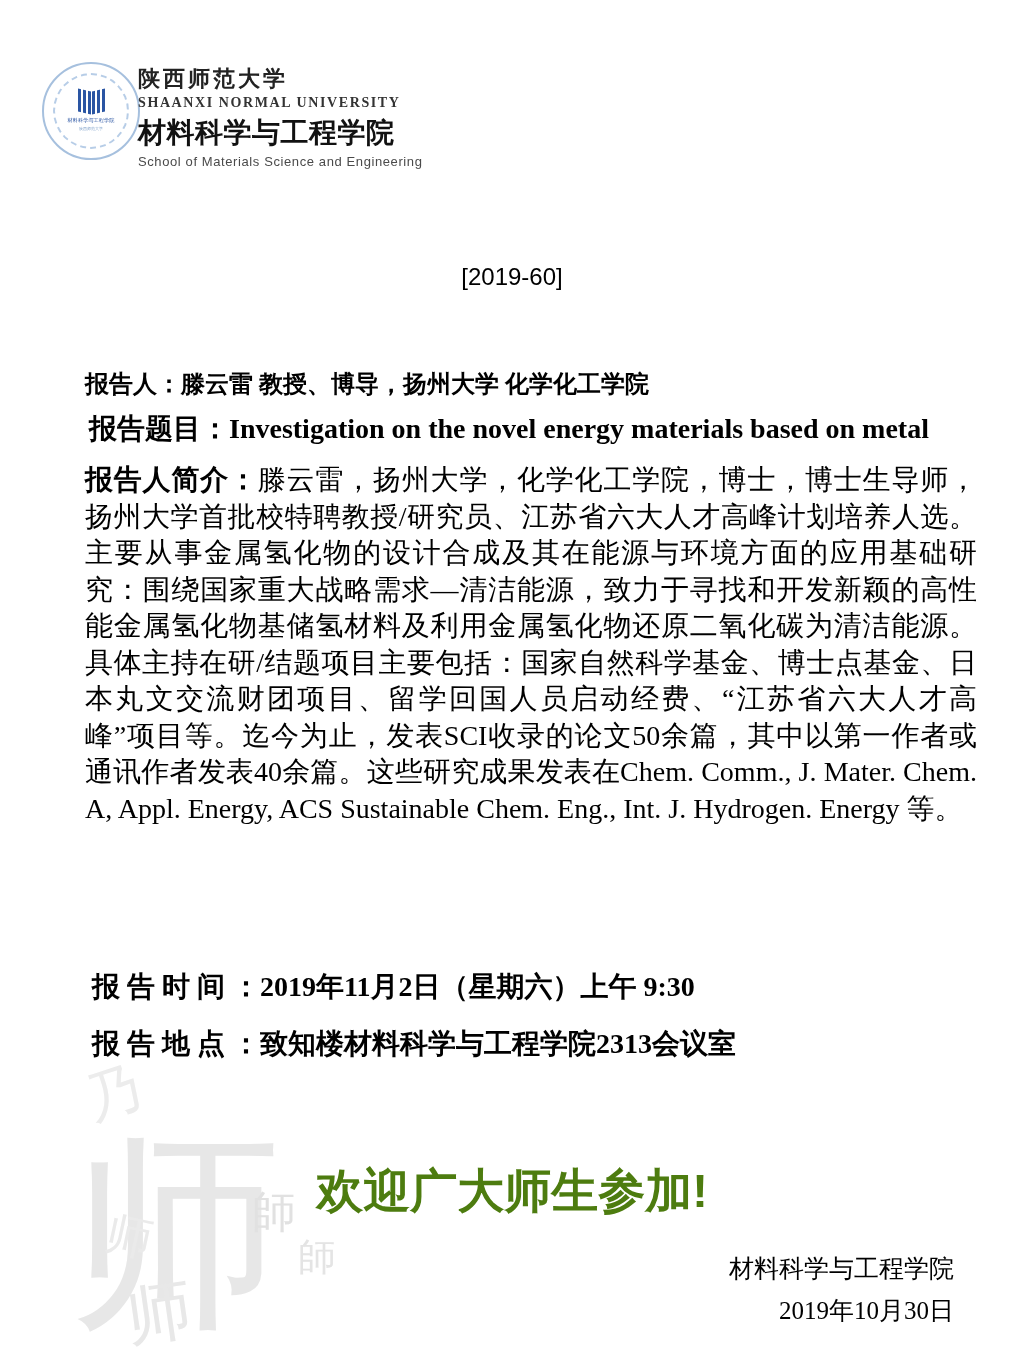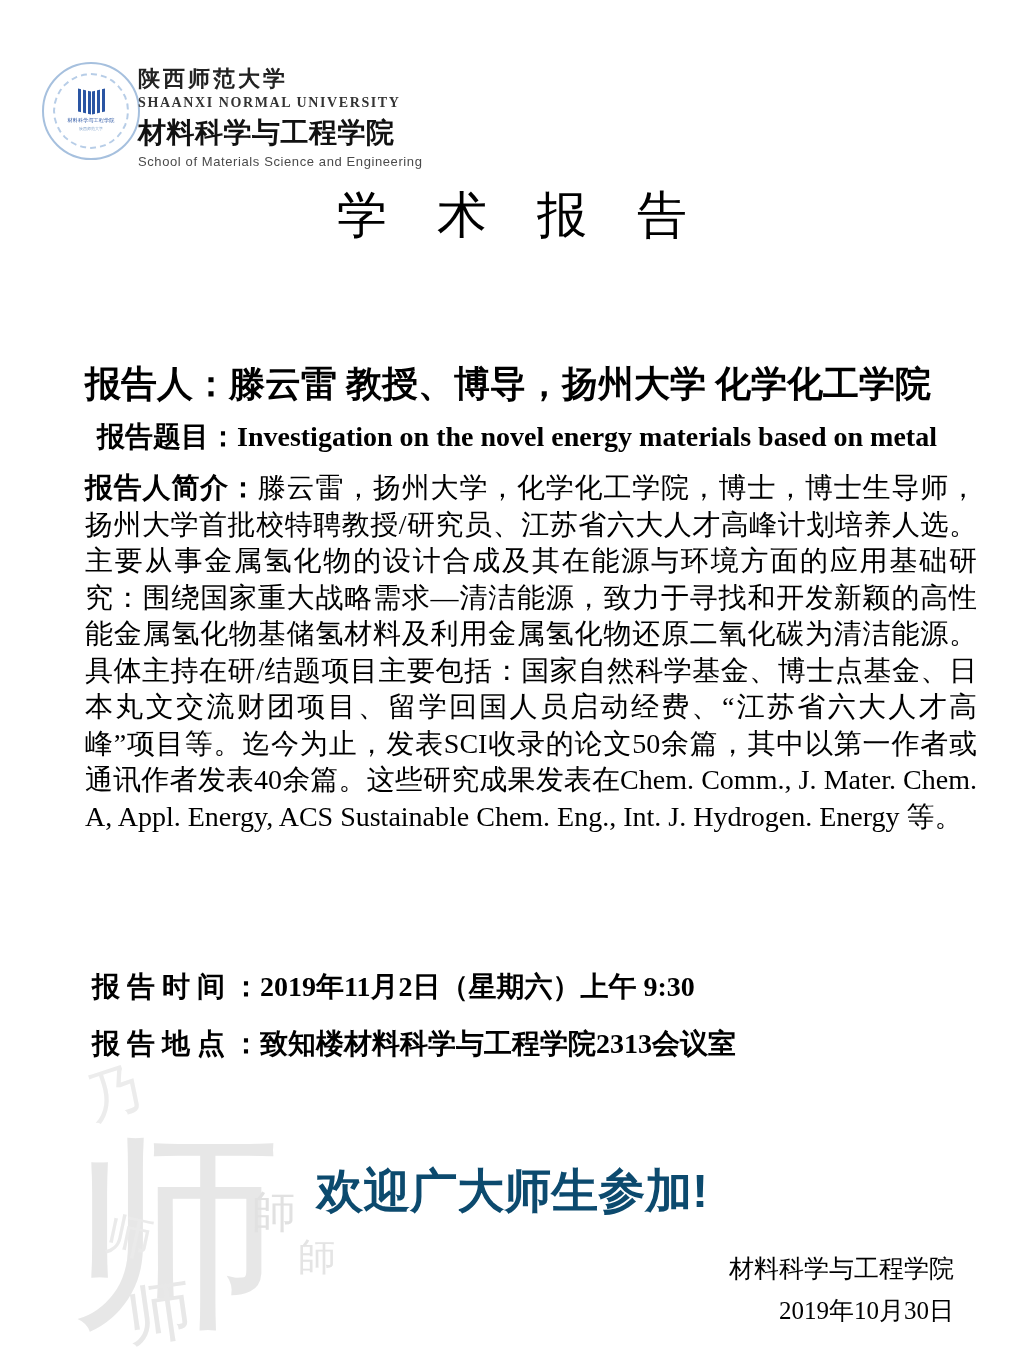--- a/index.html
+++ b/index.html
@@ -48,37 +48,37 @@
     color: #000; z-index: 2; margin: 0;
   }
   .doc-number {
     position: absolute; left: 0; top: 263px; width: 1024px;
     text-align: center; font-size: 24px; color: #000;
     font-family: "Liberation Sans", sans-serif; z-index: 2;
   }
 
   
   .content { position: absolute; left: 85px; top: 364px; width: 892px; z-index: 2; }
-  .speaker-line { margin: 0; font-size: 36px; font-weight: bold; line-height: 40px; }
-  .topic-line { margin: 12px; font-size: 28px; font-weight: bold; line-height: 42px; }
+  .speaker-line { margin: 0; font-size: 24px; font-weight: bold; line-height: 40px; }
+  .topic-line { margin: 4px; font-size: 28px; font-weight: bold; line-height: 42px; }
   .topic-en { font-family: "Liberation Serif", serif; }
   .topic-line2 { display: block; margin-left: 143px; }
   .bio { margin: 12px 0 0 0; font-size: 28px; line-height: 36.5px; text-align: justify; }
   .bio .lbl { font-weight: bold; }
 
   
   .schedule { position: absolute; left: 90px; top: 968px; z-index: 2; }
   .schedule p { margin: 2px; font-size: 28px; font-weight: bold; line-height: 34px; }
   .schedule p + p { margin-top: 23px; }
 
   
   .welcome {
     position: absolute; left: 0; top: 1160px; width: 1024px;
     text-align: center; font-size: 47px; font-weight: 600;
-    font-family: "Liberation Sans", sans-serif; color: #0c4a6e; z-index: 2;
+    font-family: "Liberation Sans", sans-serif; color: #4d7c0f; z-index: 2;
   }
   .signature { position: absolute; right: 70px; top: 1248px; text-align: right; z-index: 2; }
   .signature div { font-size: 25px; line-height: 42px; color: #000; }
 
   
   .wm { position: absolute; color: #e3e3e3; z-index: 1; font-family: "Liberation Serif", serif; user-select: none; }
   .wm1 { left: 86px;  top: 1056px; font-size: 56px;  transform: rotate(-18deg); color: #ececec; }
   .wm2 { left: 70px;  top: 1092px; font-size: 212px; color: #e7e7e7; }
   .wm3 { left: 252px; top: 1183px; font-size: 44px;  color: #e1e1e1; }
   .wm4 { left: 106px; top: 1206px; font-size: 46px;  transform: rotate(12deg); color: #eaeaea; }
@@ -111,21 +111,21 @@
       </div>
     </div>
     <div class="header-text">
       <div class="univ-cn">陕西师范大学</div>
       <div class="univ-en">SHAANXI NORMAL UNIVERSITY</div>
       <div class="school-cn">材料科学与工程学院</div>
       <div class="school-en">School of Materials Science and Engineering</div>
     </div>
   </div>
 
-  <h1 class="doc-title">学　术　报　告</h1>
+  <div class="doc-number">[2019-60]</div>
 
   <div class="content">
     <p class="speaker-line"><span class="lbl">报告人：</span><span>滕云雷 教授、博导，扬州大学 化学化工学院</span></p>
     <p class="topic-line"><span class="lbl">报告题目：</span><span class="topic-en">Investigation on the novel energy materials based on metal</span></p>
     <p class="bio"><span class="lbl">报告人简介：</span><span>滕云雷，扬州大学，化学化工学院，博士，博士生导师，扬州大学首批校特聘教授/研究员、江苏省六大人才高峰计划培养人选。主要从事金属氢化物的设计合成及其在能源与环境方面的应用基础研究：围绕国家重大战略需求—清洁能源，致力于寻找和开发新颖的高性能金属氢化物基储氢材料及利用金属氢化物还原二氧化碳为清洁能源。具体主持在研/结题项目主要包括：国家自然科学基金、博士点基金、日本丸文交流财团项目、留学回国人员启动经费、“江苏省六大人才高峰”项目等。迄今为止，发表SCI收录的论文50余篇，其中以第一作者或通讯作者发表40余篇。这些研究成果发表在Chem. Comm., J. Mater. Chem. A, Appl. Energy, ACS Sustainable Chem. Eng., Int. J. Hydrogen. Energy 等。</span></p>
   </div>
 
   <div class="schedule">
     <p><span>报 告 时 间 ：</span><span>2019年11月2日（星期六）上午 9:30</span></p>
     <p><span>报 告 地 点 ：</span><span>致知楼材料科学与工程学院2313会议室</span></p>

